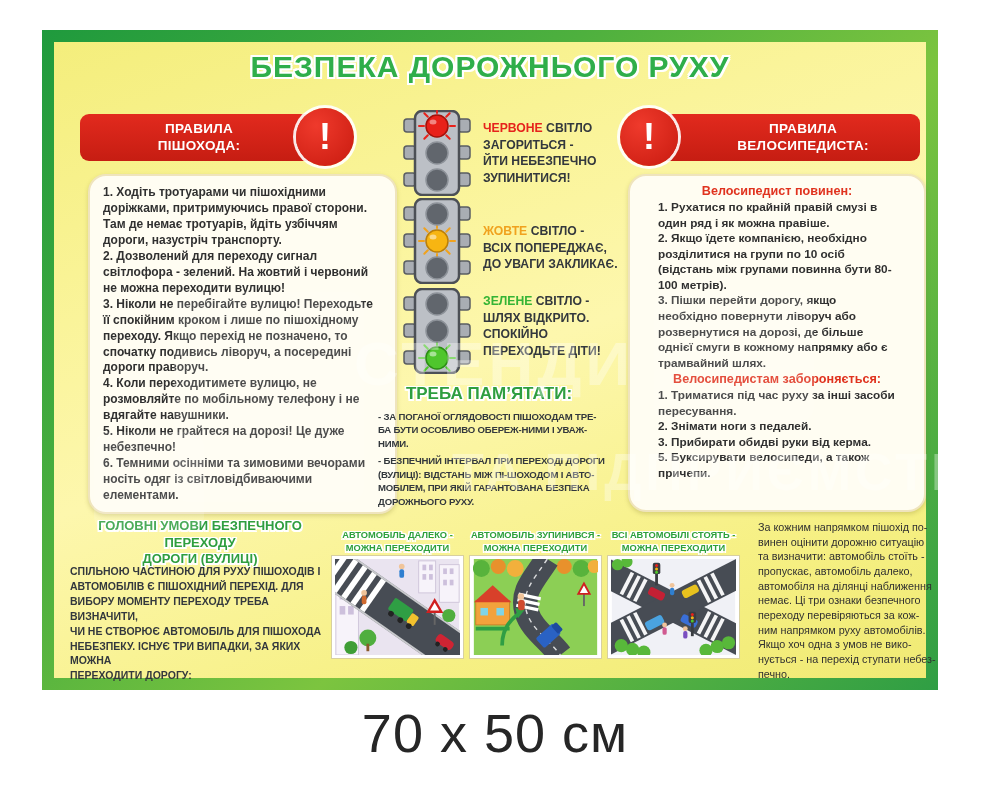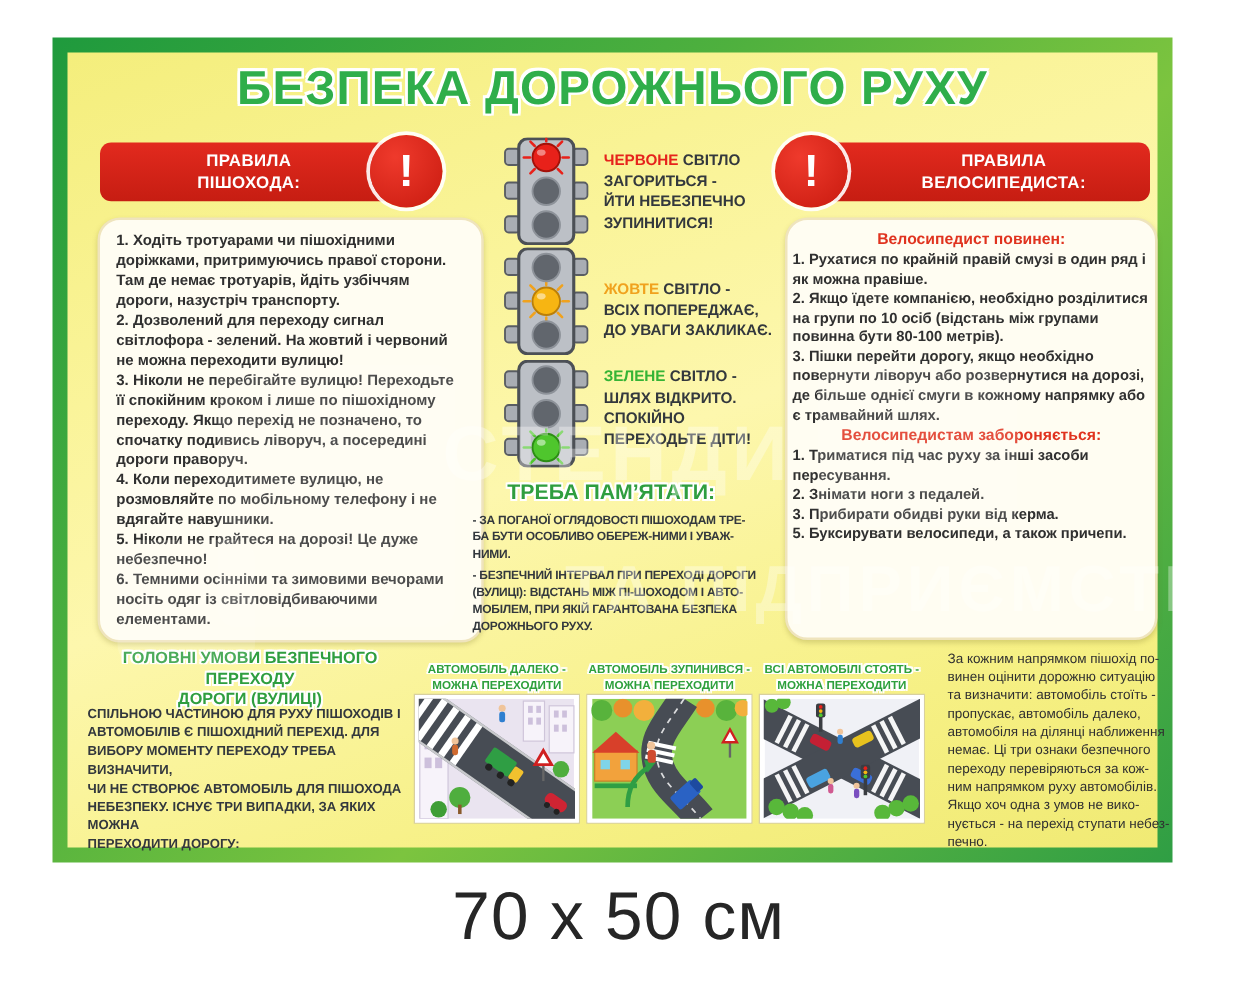--- a/index.html
+++ b/index.html
@@ -9,38 +9,38 @@
   .poster{position:absolute;left:42px;top:30px;width:896px;height:660px;
     background:linear-gradient(135deg,#1f9a3d 0%,#4eb03e 35%,#7cc43f 60%,#2f9e44 100%);}
   .inner{position:absolute;inset:12px;
     background:linear-gradient(160deg,#f4ee7c 0%,#faf49a 30%,#fdf7ad 50%,#f6f084 80%,#f0ea74 100%);}
 
   .preline{white-space:pre-line;}
   .outline-w{text-shadow:-2px -2px 0 #fff,2px -2px 0 #fff,-2px 2px 0 #fff,2px 2px 0 #fff,-2px 0 0 #fff,2px 0 0 #fff,0 -2px 0 #fff,0 2px 0 #fff;}
   .outline-s{text-shadow:-1.5px -1.5px 0 #fff,1.5px -1.5px 0 #fff,-1.5px 1.5px 0 #fff,1.5px 1.5px 0 #fff,-1.5px 0 0 #fff,1.5px 0 0 #fff,0 -1.5px 0 #fff,0 1.5px 0 #fff;}
 
   .title{position:absolute;left:0;right:0;top:8px;text-align:center;
-    font-size:38px;font-weight:800;letter-spacing:1px;color:#2fae4a;}
+    font-size:30px;font-weight:800;letter-spacing:1px;color:#2fae4a;}
 
   .banner{position:absolute;height:47px;background:linear-gradient(180deg,#e22a1e,#c61d12);
     border-radius:9px;display:flex;align-items:center;justify-content:center;}
   .banner-text{color:#fff;font-size:13.5px;font-weight:800;text-align:center;line-height:1.25;letter-spacing:.3px;}
   .banner-left{left:26px;top:72px;width:238px;}
   .banner-right{left:604px;top:72px;width:262px;padding-left:28px;box-sizing:border-box;}
   .excl-circle{position:absolute;width:58px;height:58px;border-radius:50%;
     background:radial-gradient(circle at 35% 30%,#ef3a2c,#c81a0f);
     box-shadow:0 0 0 3px rgba(255,255,255,.9);display:flex;align-items:center;justify-content:center;}
   .excl-circle span{color:#fff;font-size:36px;font-weight:800;line-height:1;}
   .excl-left{left:242px;top:66px;}
   .excl-right{left:566px;top:66px;}
 
   .panel{position:absolute;background:#fffdf2;border:2px solid #efe4bd;border-radius:18px;
     box-shadow:0 2px 4px rgba(120,110,40,.25);box-sizing:border-box;}
-  .panel-left{left:24px;top:132px;width:309px;height:340px;padding:9px 13px;}
-  .panel-right{left:574px;top:132px;width:298px;height:338px;padding:7px 4px;}
+  .panel-left{left:34px;top:132px;width:309px;height:340px;padding:9px 13px;}
+  .panel-right{left:574px;top:132px;width:298px;height:338px;padding:7px 28px;}
   .p-item{font-size:12px;line-height:1.33;font-weight:700;color:#303030;}
   .c-item{font-size:11.8px;line-height:1.32;font-weight:700;color:#303030;}
   .red-sub{color:#e0331f;font-size:12.6px;font-weight:800;text-align:center;margin:1px 0 2px 0;}
 
   .tl{position:absolute;width:68px;height:86px;}
   .tl-red{left:349px;top:68px;}
   .tl-yellow{left:349px;top:156px;}
   .tl-green{left:349px;top:246px;}
   .light-text{position:absolute;left:429px;width:145px;font-size:12.2px;font-weight:800;line-height:1.36;color:#33383d;}
   .lt-red{top:78px;}

